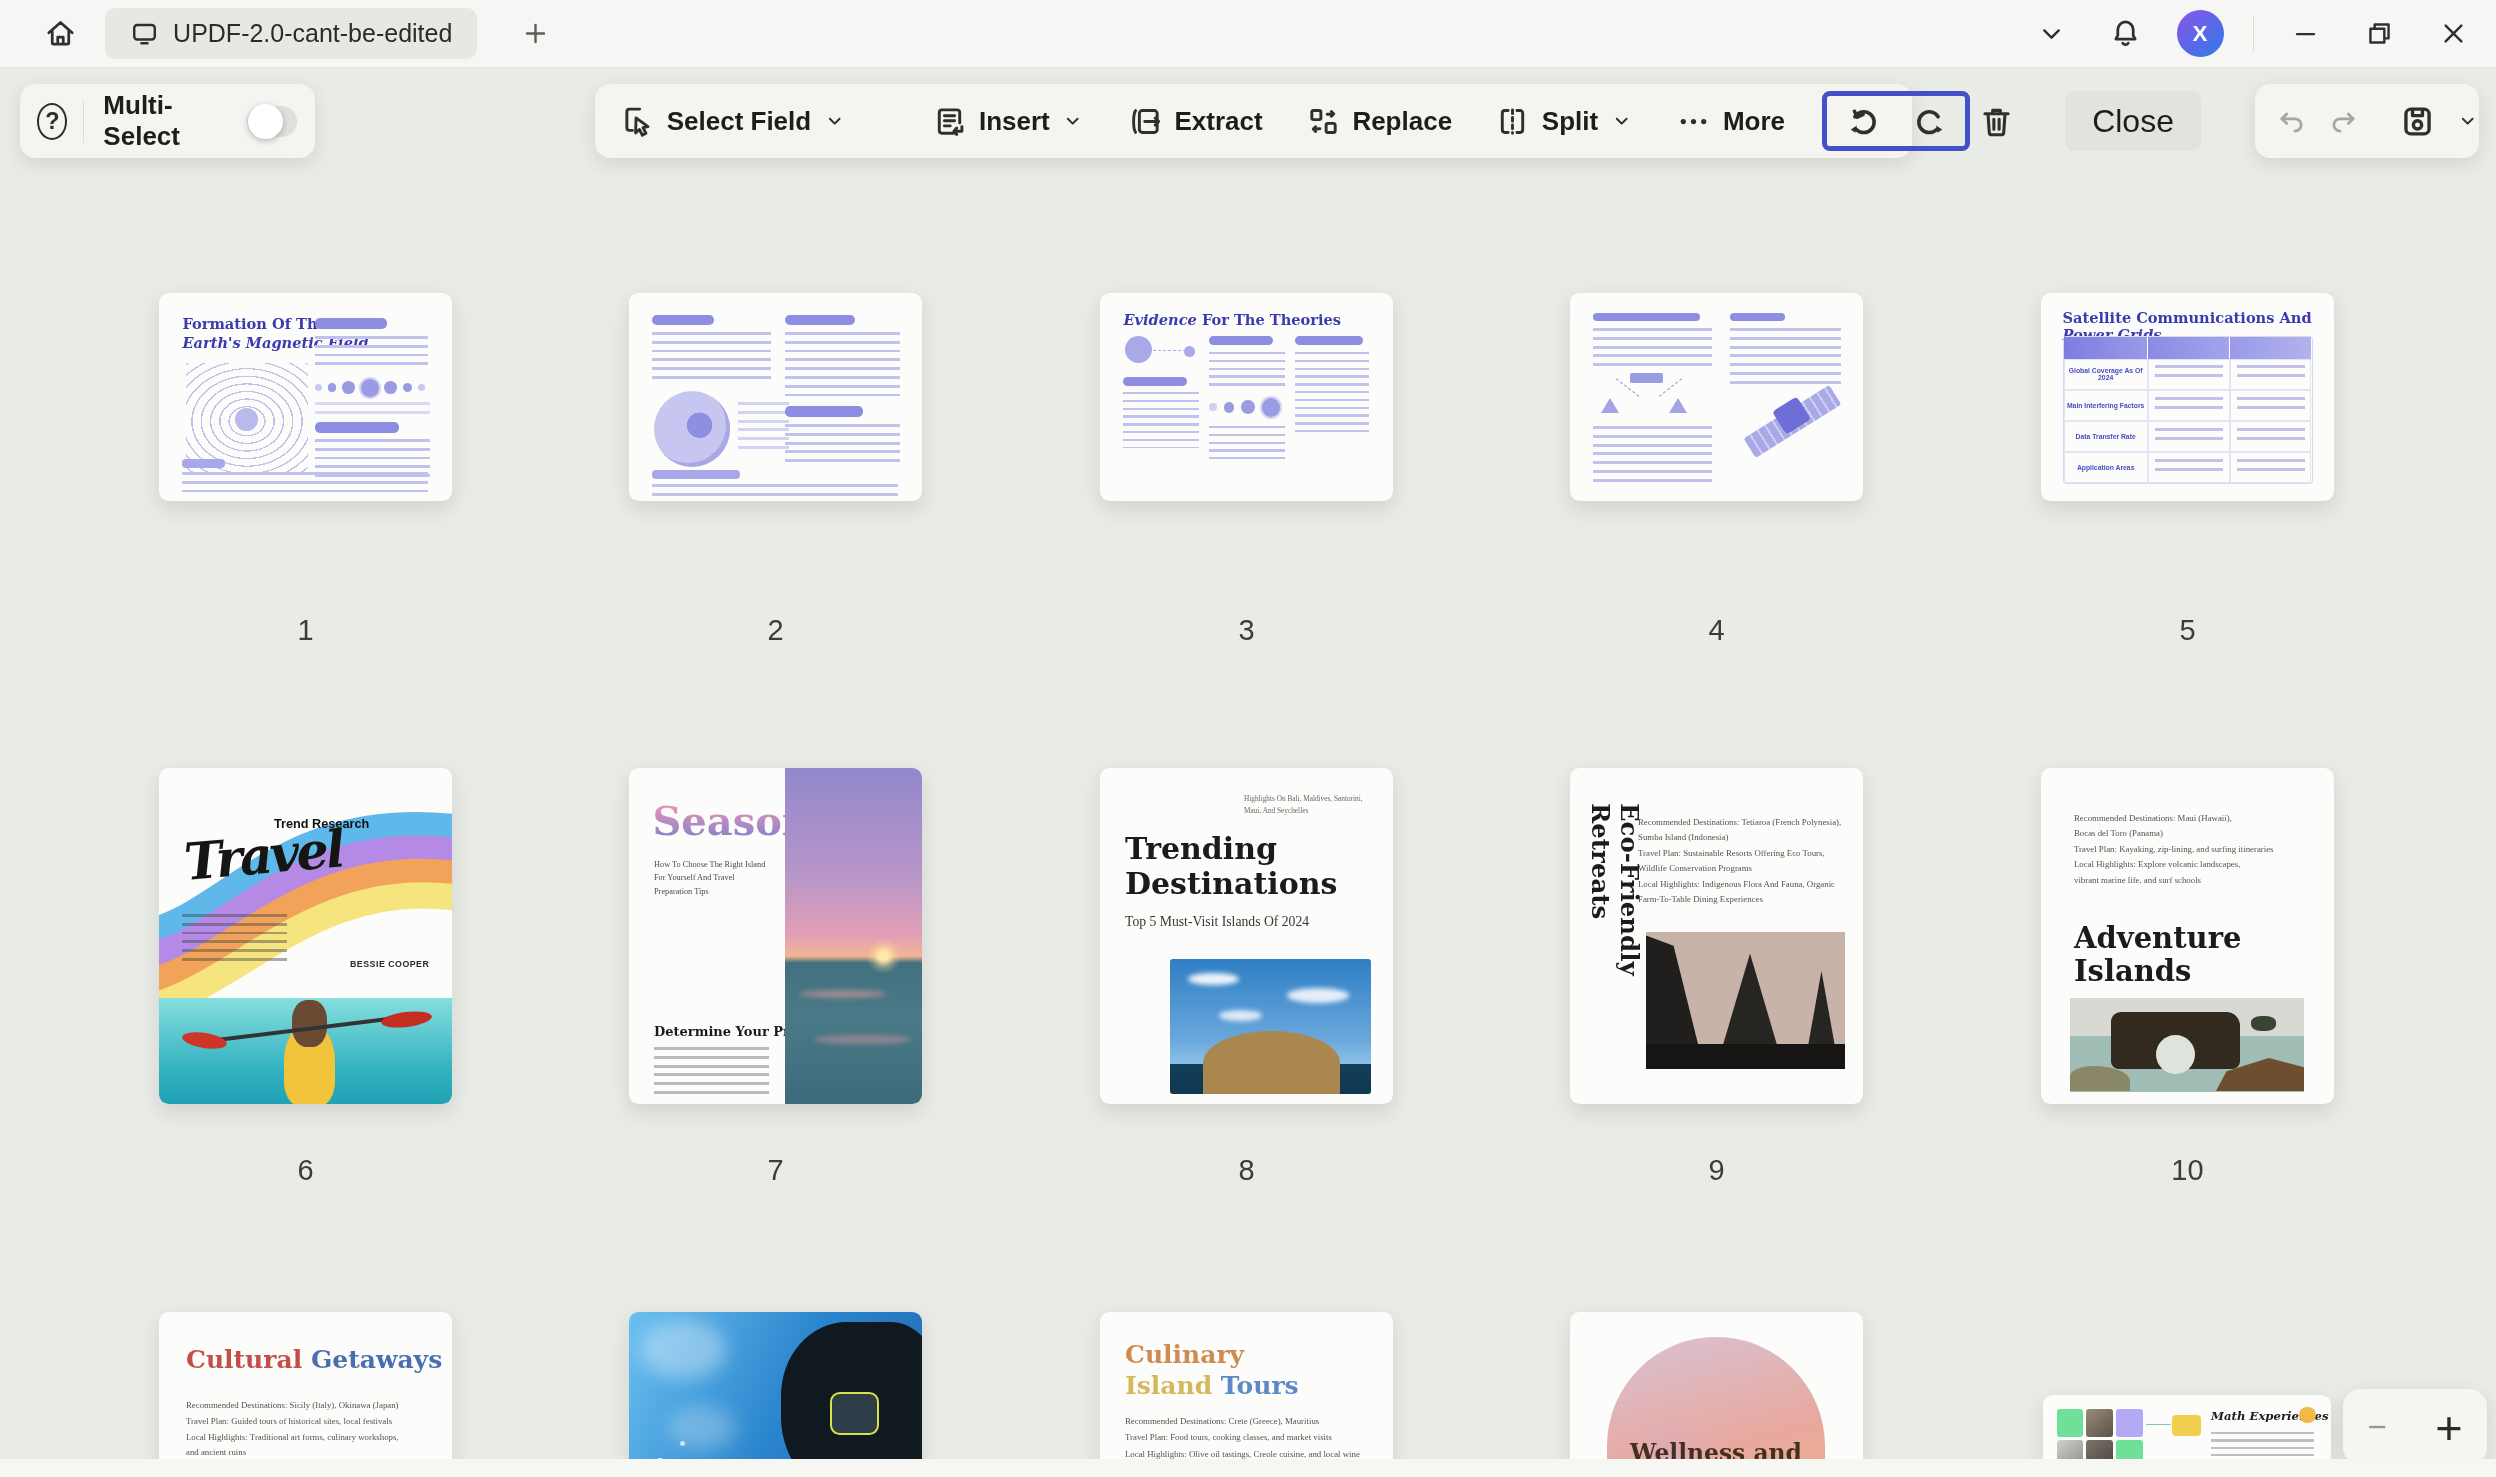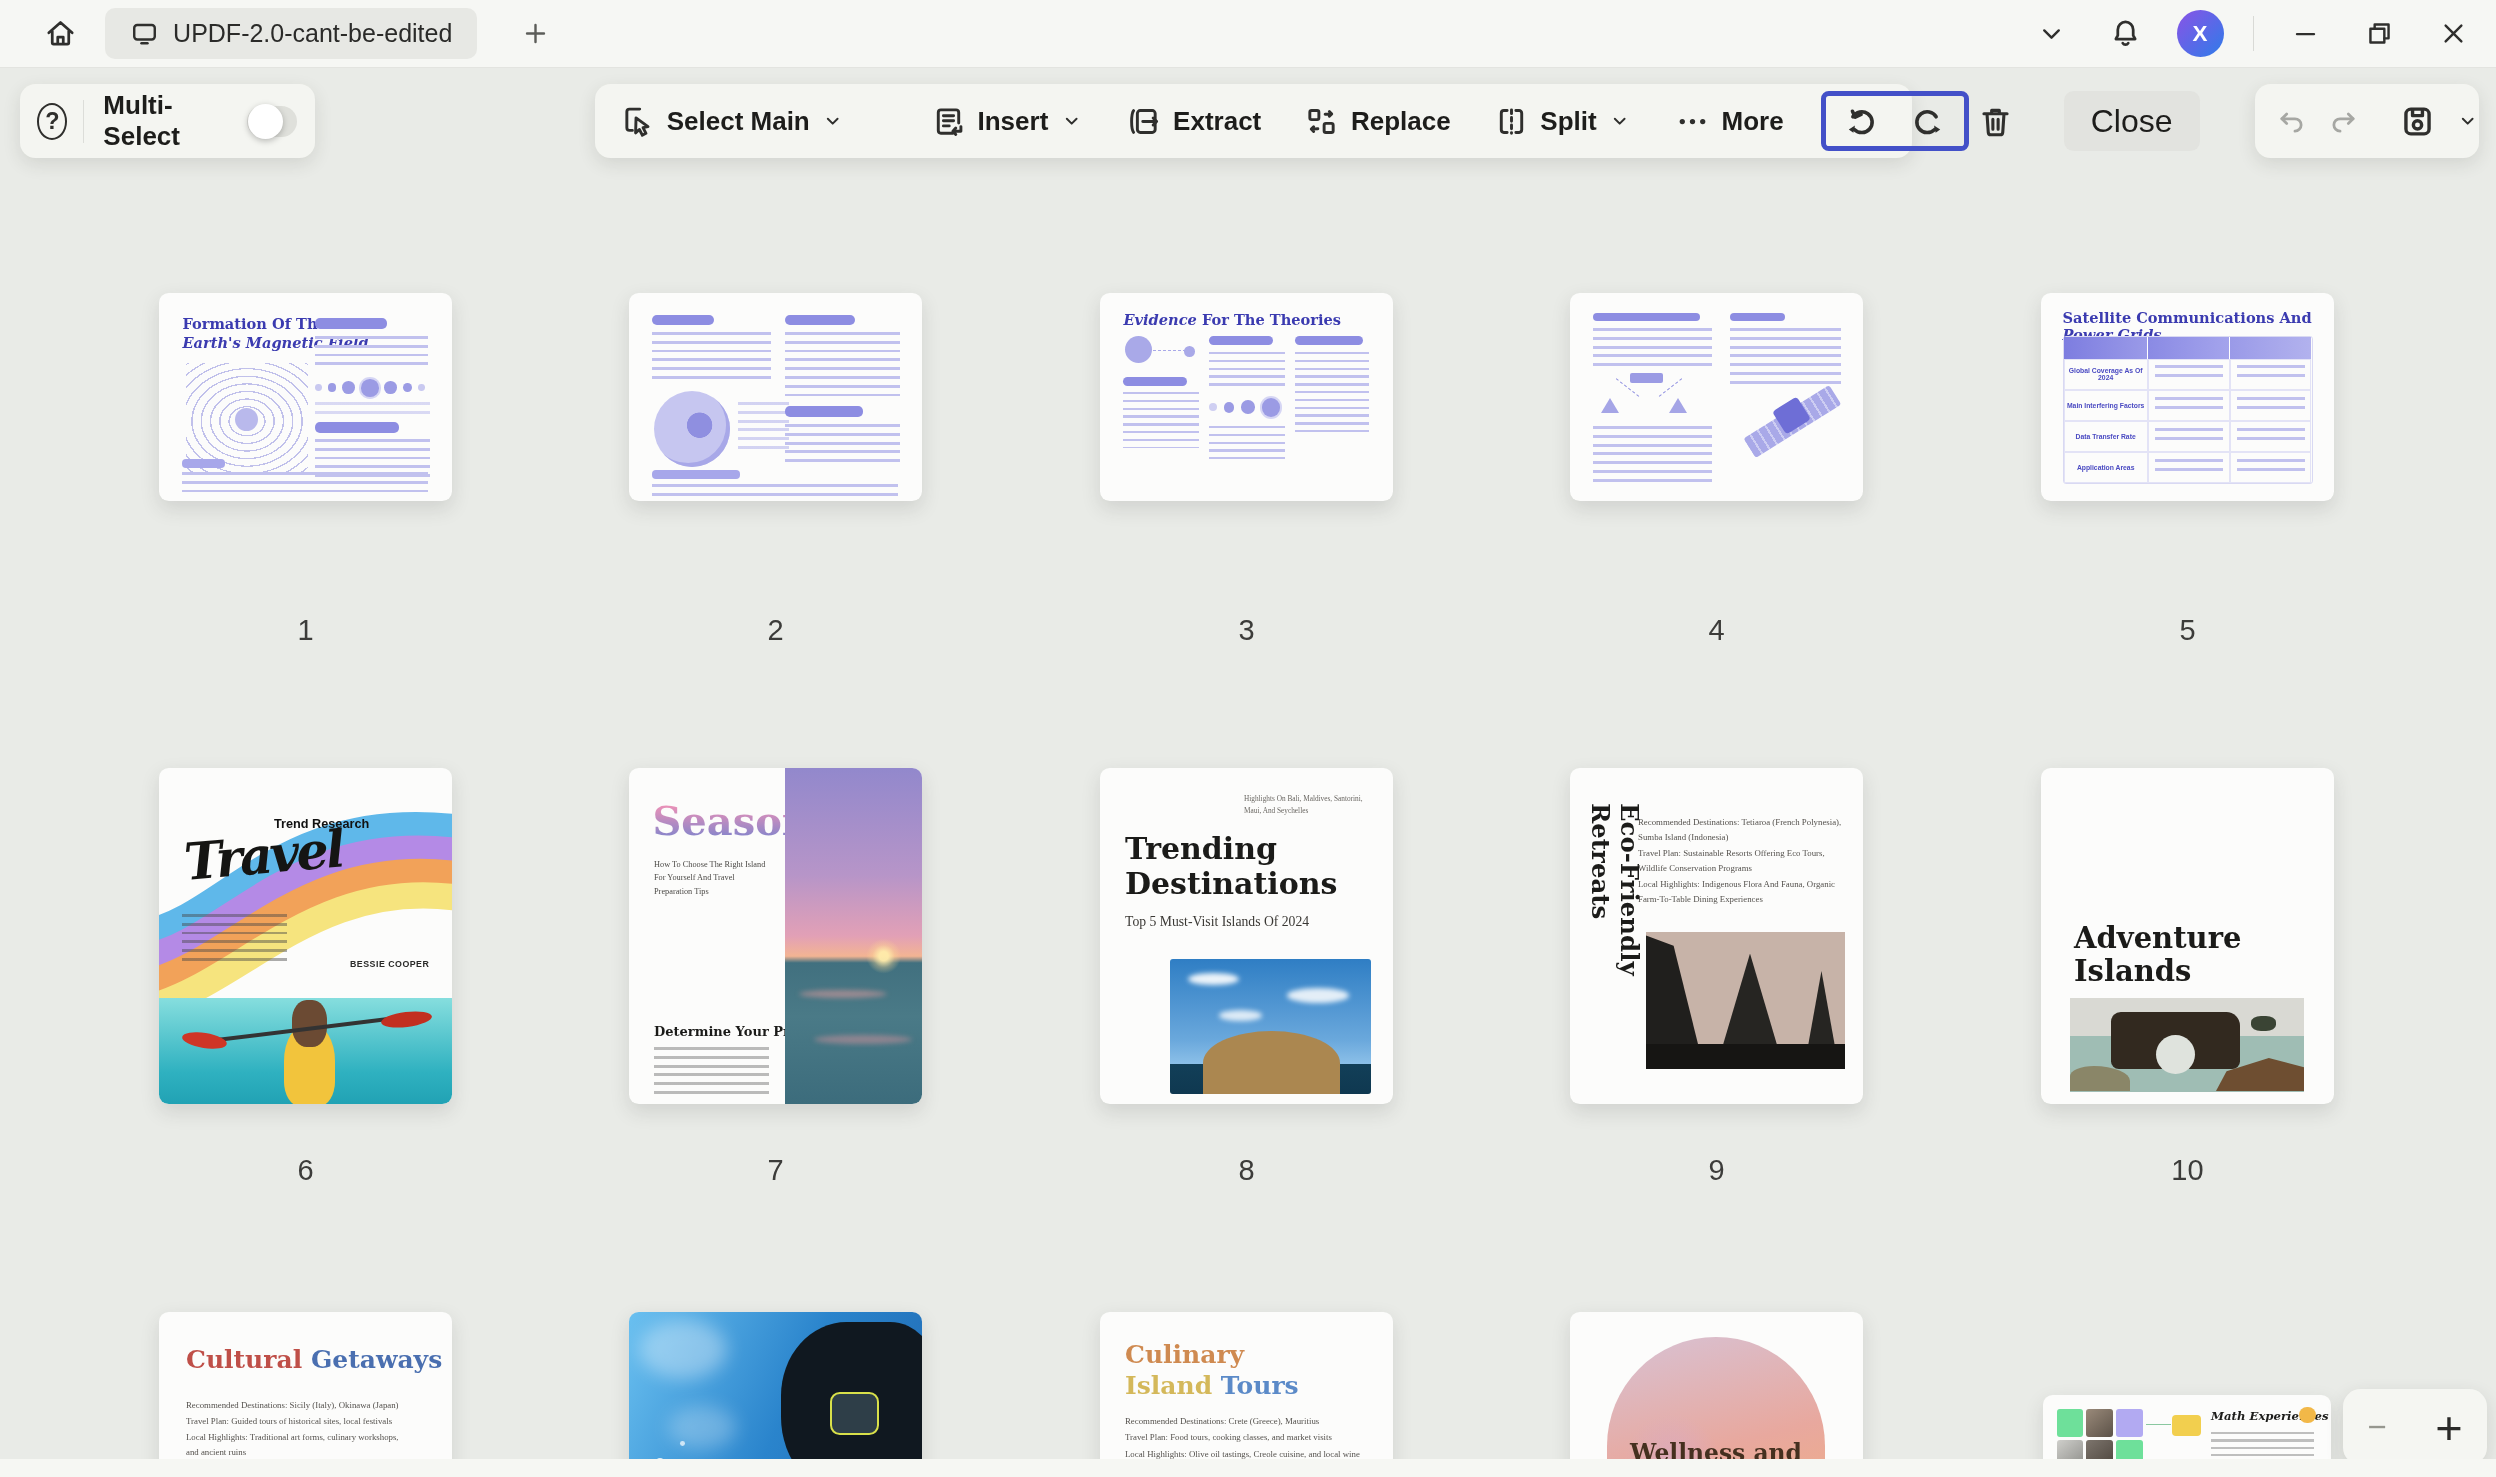--- a/index.html
+++ b/index.html
@@ -126,21 +126,21 @@
       <div class="knob"></div>
     </div>
 </div>
 
 <div class="pill pill-center">
   <button class="tbtn">
     <svg width="35" height="35" viewBox="0 0 24 24" class="ic">
       <path d="M13.5 3.5H6.5A1.8 1.8 0 0 0 4.7 5.3v11a1.8 1.8 0 0 0 1.8 1.8h2"></path>
       <path d="M11 9.5l8.2 6-3.4.7 2 3.9-2.5 1.3-2-3.9-2.6 2.3Z"></path>
     </svg>
-    <span>Select Main</span>
+    <span>Select Field</span>
     <svg width="23.4" height="23.4" viewBox="0 0 24 24" class="ic">
         <path d="M7 10l5 5 5-5"></path>
       </svg>
   </button>
   <div class="tsep" style="margin-right:43px"></div>
   <button class="tbtn">
     <svg width="35" height="35" viewBox="0 0 24 24" class="ic">
       <path d="M15 20H6.8A1.8 1.8 0 0 1 5 18.2V5.8A1.8 1.8 0 0 1 6.8 4H17.2A1.8 1.8 0 0 1 19 5.8V13"></path>
       <path d="M8.5 8h7M8.5 11.5h7M8.5 15h4"></path>
         <path d="M20.5 15.5v3.2h-5.2M17 16.5l-2 2.2 2 2.2"></path>
@@ -396,20 +396,25 @@
 Local Highlights: Indigenous Flora And Fauna, Organic Farm-To-Table Dining Experiences</div>
   <div class="abs" style="left:76px;top:164px;width:199px;height:137px;background:#c7b3a8;overflow:hidden">
     <div style="position:absolute;left:-9.8px;top:0;width:68px;height:137px;background:#201f1d;clip-path:polygon(0 0,55% 10%,100% 100%,0 100%)"></div>
     <div style="position:absolute;left:70px;top:21.5px;width:68px;height:115px;background:#262522;clip-path:polygon(50% 0,100% 100%,0 100%)"></div>
     <div style="position:absolute;left:154px;top:39px;width:39px;height:98px;background:#262522;clip-path:polygon(55% 0,100% 100%,10% 100%)"></div>
     <div style="position:absolute;left:0;bottom:0;width:199px;height:25px;background:#161513"></div>
   </div>
 </div>
 
 <div class="card r2 c5">
+  <div class="abs details" style="left:33px;top:43px;width:226px;font-size:8.8px;line-height:1.75">Recommended Destinations: Maui (Hawaii),
+Bocas del Toro (Panama)
+Travel Plan: Kayaking, zip-lining, and surfing itineraries
+Local Highlights: Explore volcanic landscapes,
+vibrant marine life, and surf schools</div>
   <div class="abs slab" style="left:33px;top:154px;font-size:29px;line-height:1.15">
     <div>Adventure</div>
     <div>Islands</div>
   </div>
   <div class="abs" style="left:29px;top:230px;width:234px;height:94px;overflow:hidden;background:linear-gradient(180deg,#d9d9d3 0 40%,#9fbdb4 40% 100%)">
     <div style="position:absolute;left:41px;top:13.7px;width:129px;height:57px;background:#32291f;border-radius:9.8px 13.7px 7.8px 7.8px"></div>
     <div style="position:absolute;left:86px;top:37px;width:39px;height:39px;background:#dfe3dd;border-radius:50%"></div>
     <div style="position:absolute;left:146px;top:60px;width:88px;height:33px;background:#6e4e31;clip-path:polygon(12% 40%,60% 0,100% 28%,100% 100%,0 100%)"></div>
     <div style="position:absolute;left:0;top:68px;width:60px;height:25px;background:#8a8668;border-radius:40% 60% 0 0"></div>
     <div style="position:absolute;left:181px;top:17.6px;width:25px;height:15.6px;background:#3a4434;border-radius:40%"></div>

